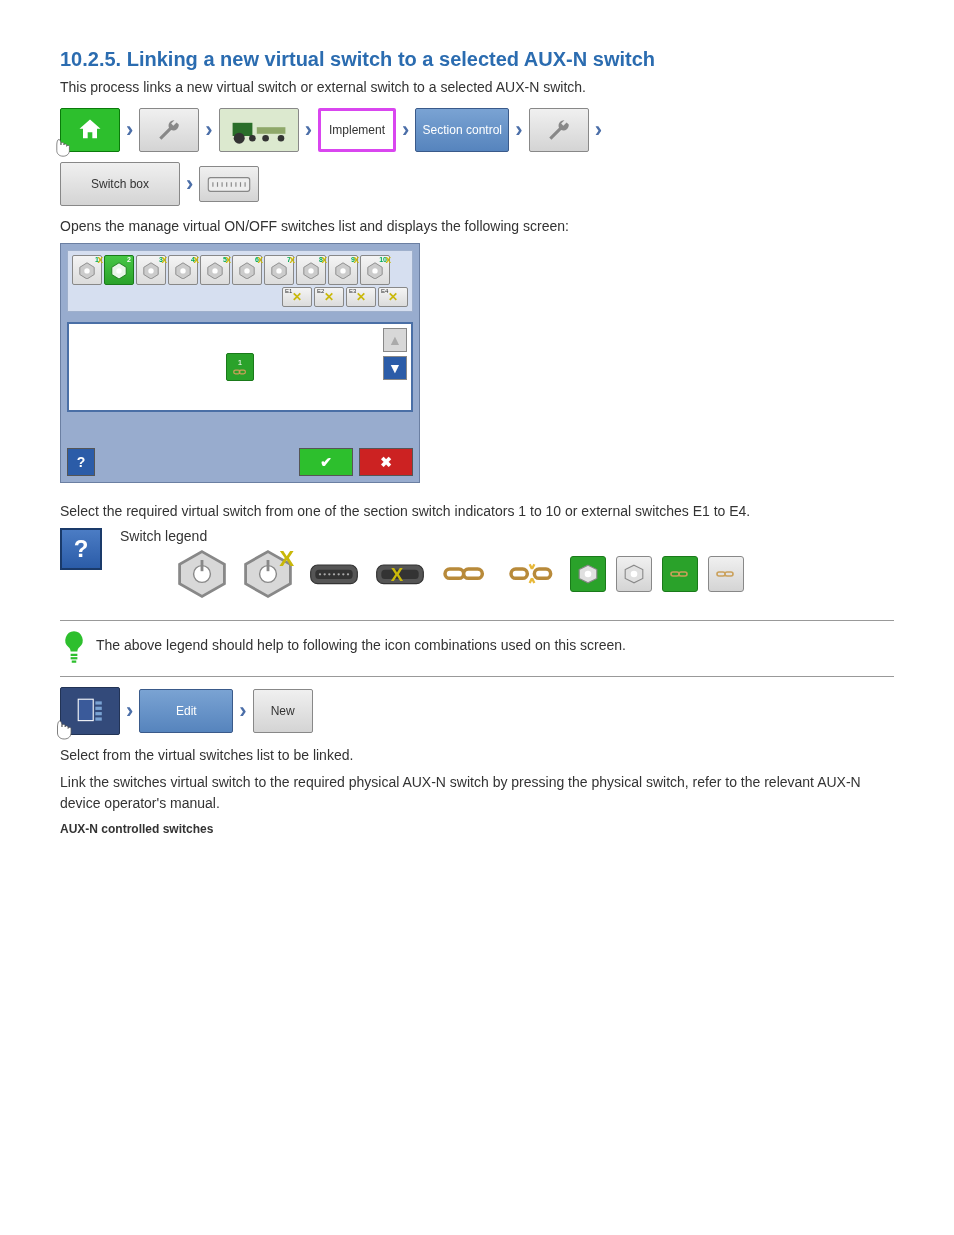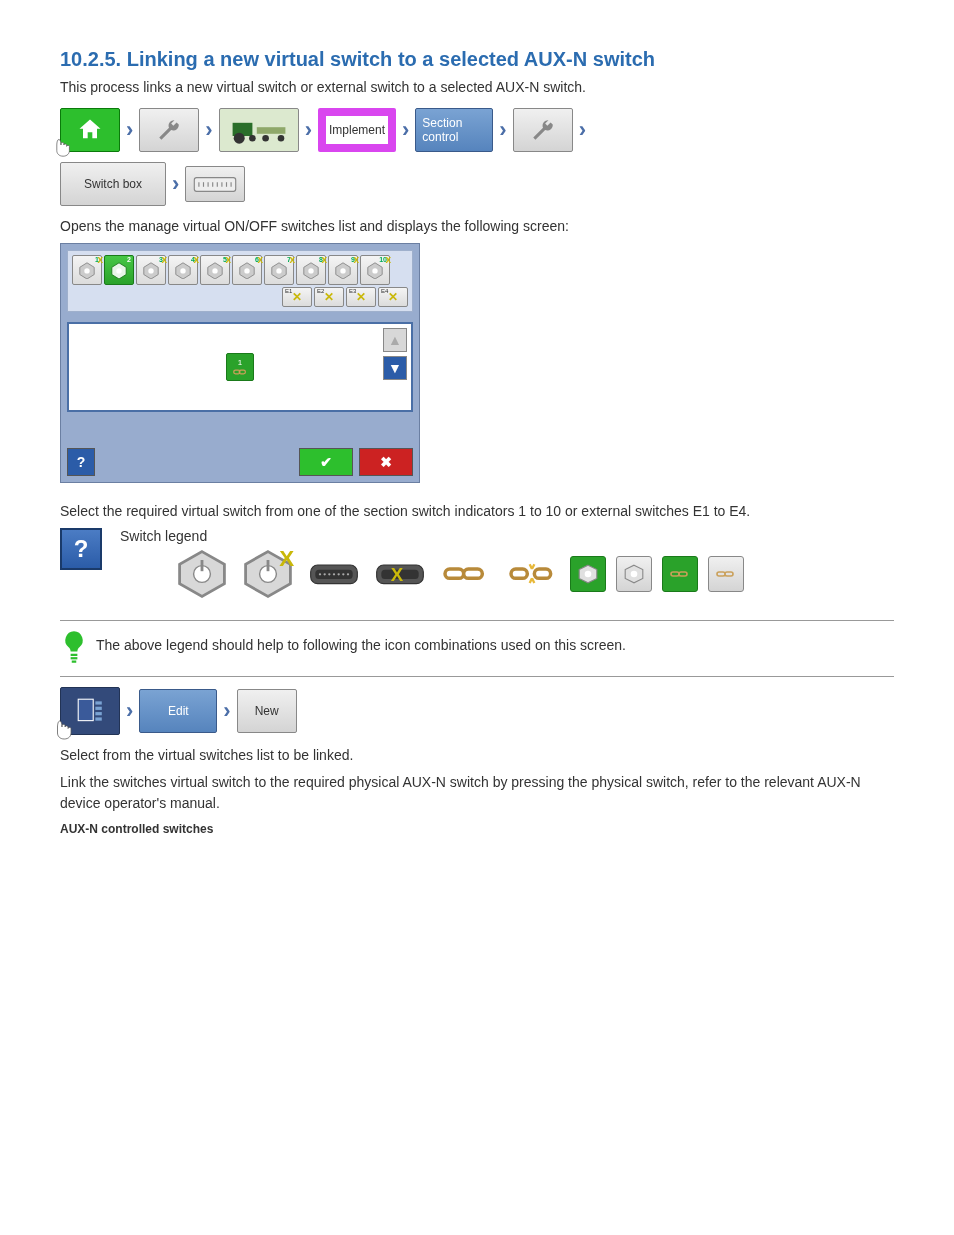--- a/index.html
+++ b/index.html
@@ -21,23 +21,23 @@
   .path-btn {
     display: inline-flex; align-items: center; justify-content: center;
     height: 44px; min-width: 60px; border: 1px solid #888;
     background: linear-gradient(#f0f0f0,#d4d4d4); border-radius: 2px;
     font-size: 12px; padding: 0 6px;
   }
   .path-btn.home { background: #2dbf2d; border-color: #0a7a0a; width: 60px; position: relative; }
   .path-btn.home svg { width: 28px; height: 28px; }
   .path-btn.wrench svg { width: 26px; height: 26px; }
   .path-btn.tractor { width: 80px; background: #dce9cf; }
-  .path-btn.outline { background: #fff; border: 8px solid #d946ef; width: 78px; }
-  .path-btn.blue { background: linear-gradient(#7aa3d3,#5684bd); border-color:#3a5a8a; width: 78px; color:#fff; }
-  .path-btn.gray-wide { width: 106px; }
+  .path-btn.outline { background: #fff; border: 3px solid #d946ef; width: 78px; }
+  .path-btn.blue { background: linear-gradient(#7aa3d3,#5684bd); border-color:#3a5a8a; width: 94px; color:#fff; }
+  .path-btn.gray-wide { width: 120px; }
   .path-btn.device { width: 54px; height: 36px; }
   .hint-hand {
     position: relative;
   }
   .hand-svg { position: absolute; bottom: -8px; left: -14px; width: 42px; height: 42px; }
   
   .panel {
     width: 360px; background: #98acce; border: 1px solid #6b7fa2;
     padding: 6px; margin: 6px 0 18px;
   }

